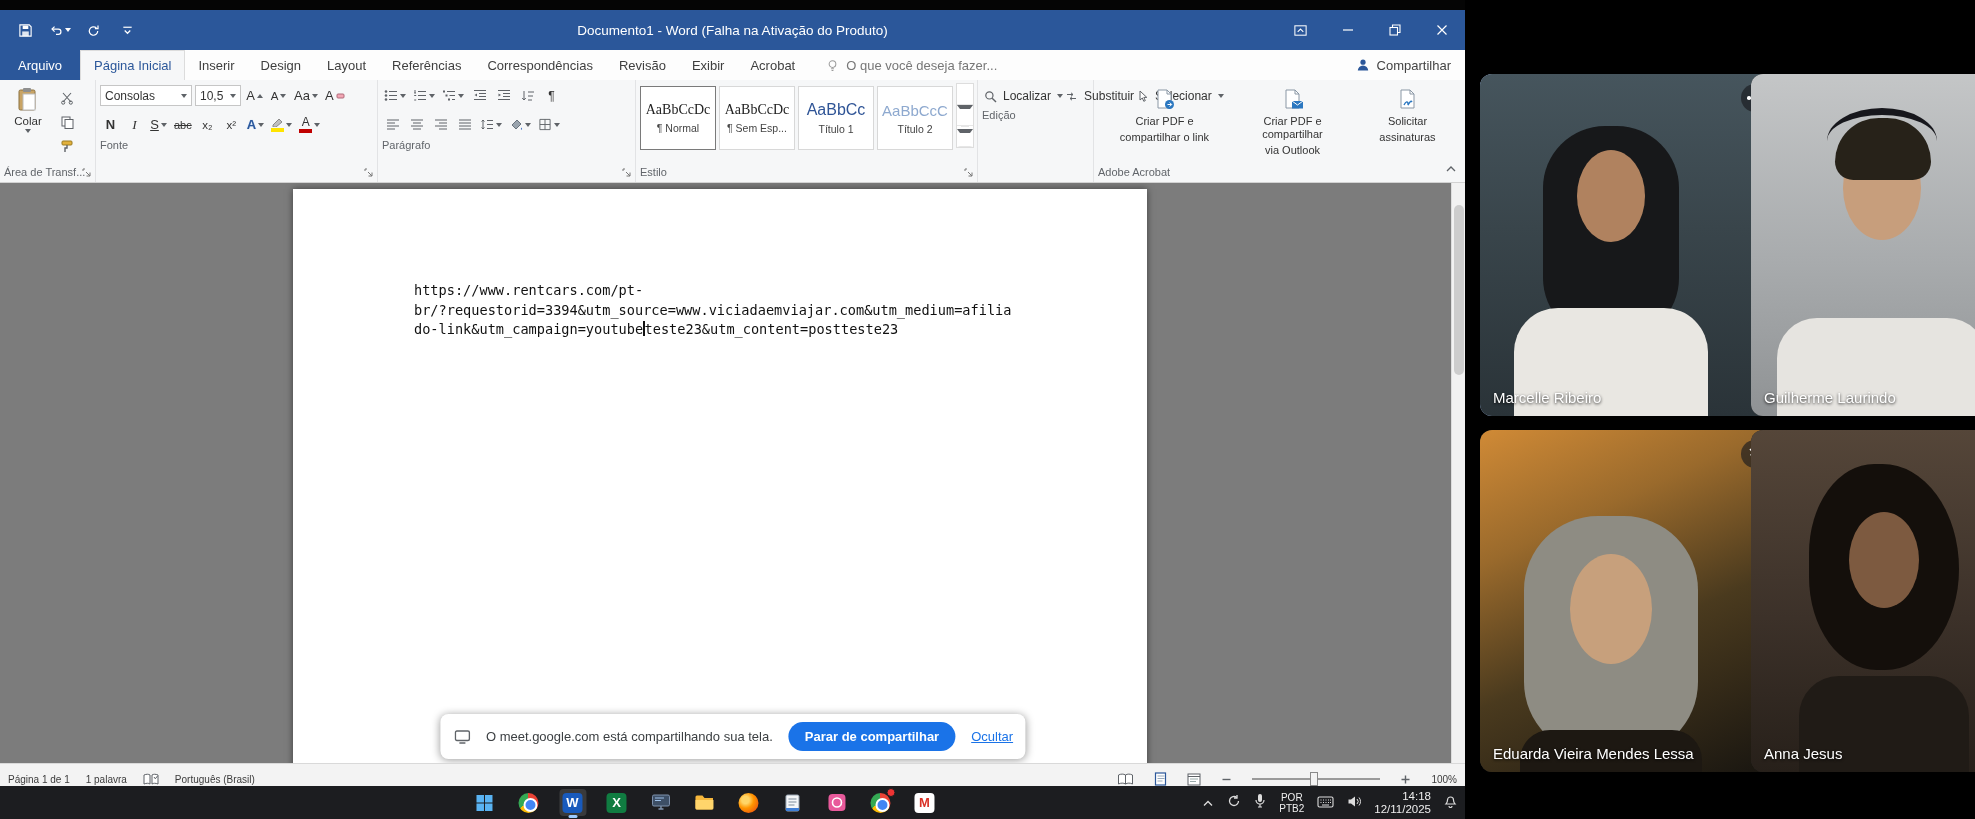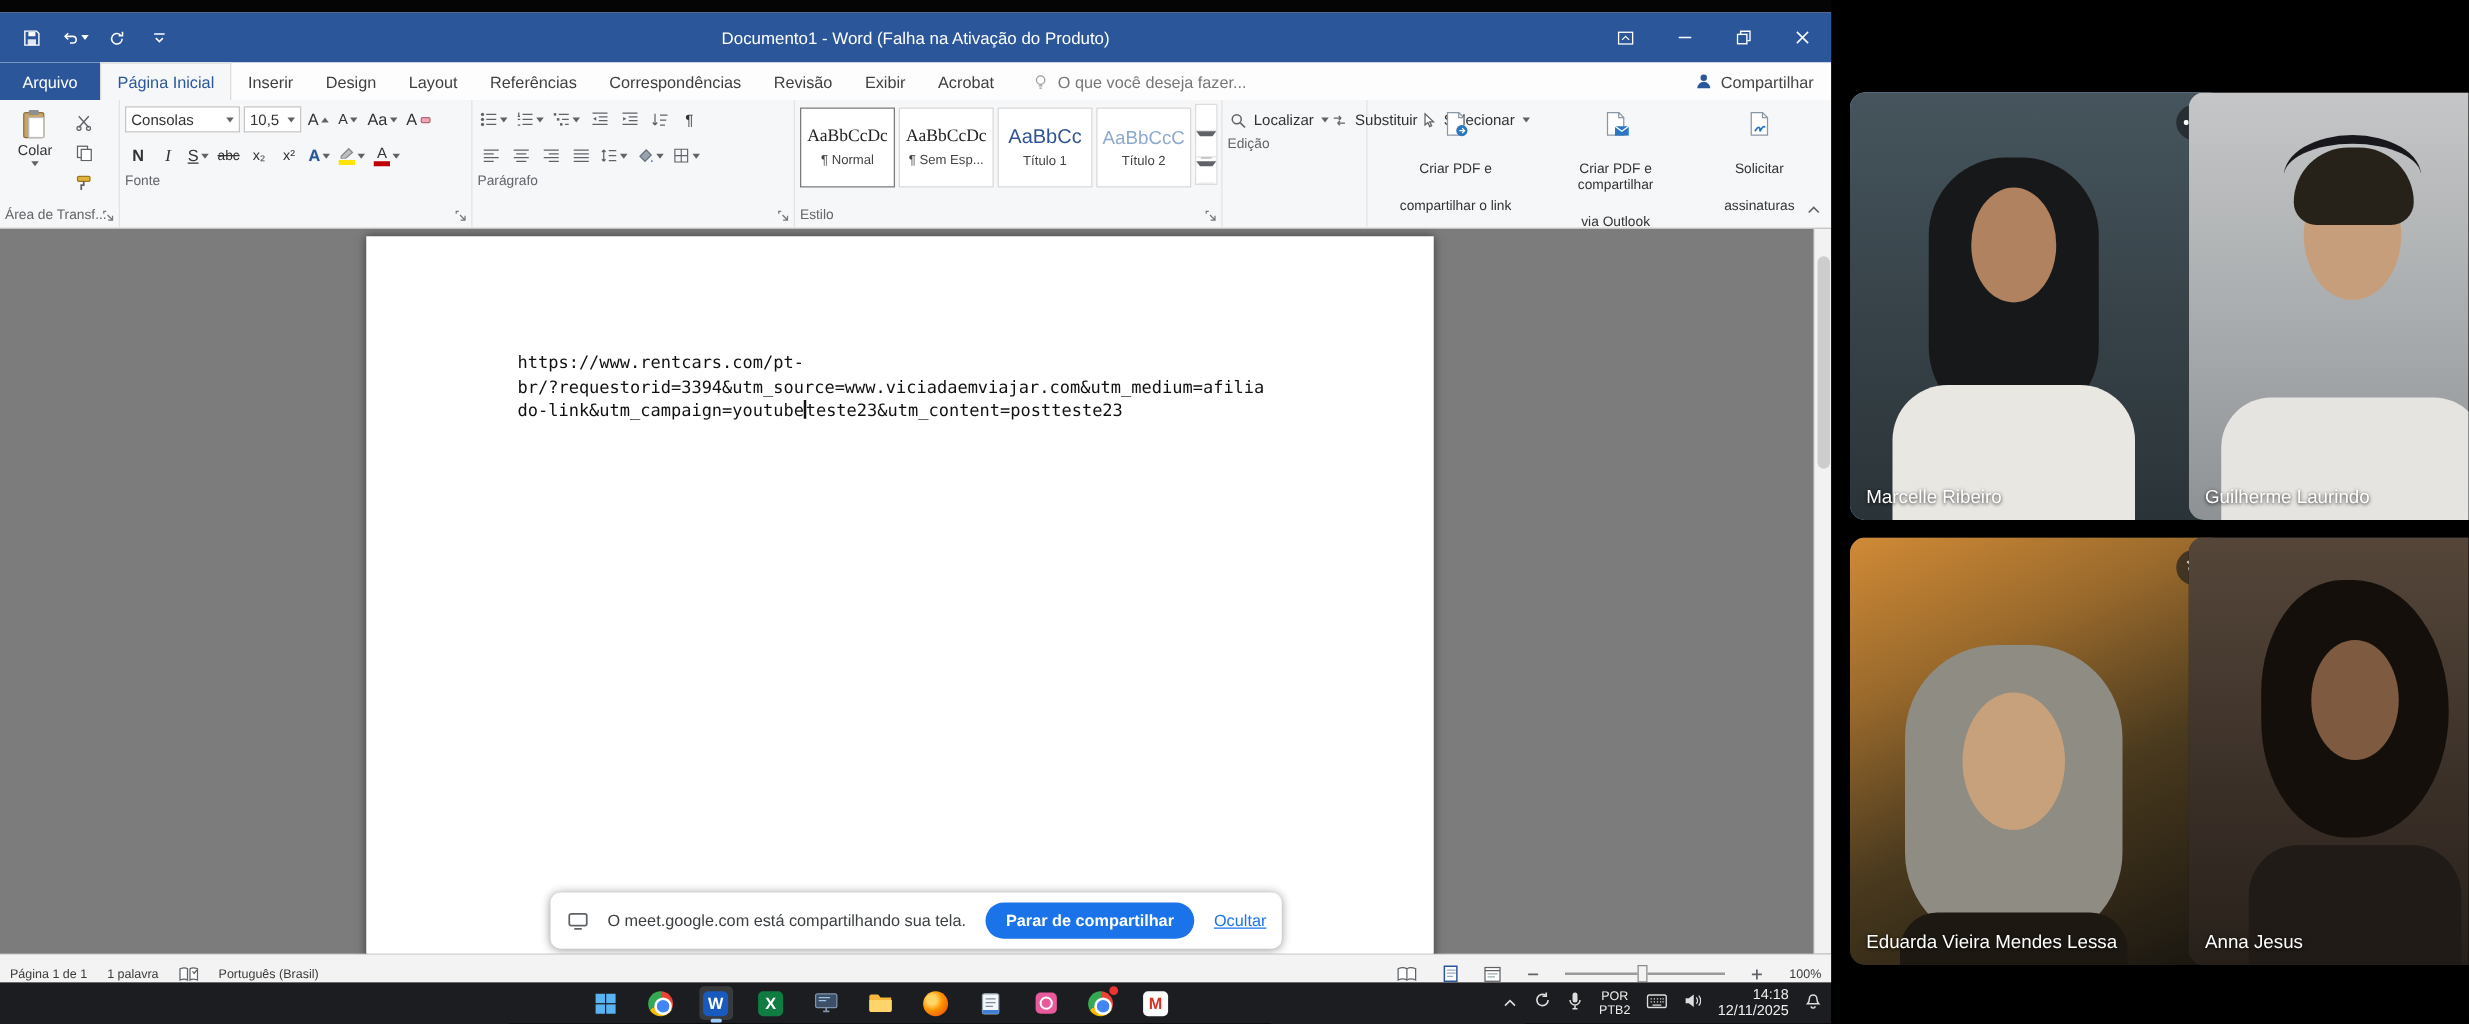--- a/index.html
+++ b/index.html
@@ -55,21 +55,21 @@
   .card{width:76px;height:64px;background:#fff;border:1px solid #d8d8d8;display:flex;flex-direction:column;align-items:center;justify-content:center;gap:4px}
   .card.selected{border:1px solid #7a7a7a}
   .card .prev{font-size:14px;color:#222;font-family:"Liberation Serif",serif}
   .card .prev.h1{color:#2f5496;font-family:"Liberation Sans",sans-serif}
   .card .sname{font-size:10.5px;color:#444}
   .stylecol{display:flex;flex-direction:column;margin-left:3px;border:1px solid #ddd;background:#fff}
   .stylecol span{width:16px;height:21px;display:flex;align-items:center;justify-content:center;border-bottom:1px solid #e6e6e6}
 
   .editrow{display:flex;align-items:center;gap:6px;font-size:12px;color:#333;height:22px;padding-left:2px}
 
-  .acrobtn{width:118px;display:flex;flex-direction:column;align-items:center;font-size:11px;color:#333;text-align:center;gap:17px;padding-top:5px;line-height:13px}
+  .acrobtn{width:118px;display:flex;flex-direction:column;align-items:center;font-size:11px;color:#333;text-align:center;gap:3px;padding-top:5px;line-height:13px}
 
   #collapse-ribbon{position:absolute;right:8px;bottom:4px}
 
   
   #docarea{flex:1;background:#7c7c7c;position:relative;overflow:hidden}
   #page{position:absolute;left:293px;top:6px;width:854px;height:740px;background:#fff;box-shadow:0 0 7px rgba(0,0,0,.5)}
   .doctext{position:absolute;left:121px;top:92px;font-family:"DejaVu Sans Mono","Liberation Mono",monospace;font-size:13.6px;line-height:19.5px;color:#111;white-space:pre}
   .caret{display:inline-block;width:1.4px;height:15px;background:#111;vertical-align:-2px}
   #docscroll{position:absolute;right:0;top:0;width:14px;height:100%;background:#f2f2f2;border-left:1px solid #ddd}
   #docscroll .thumb{position:absolute;left:2px;top:22px;width:10px;height:170px;background:#cdcdcd;border-radius:5px}

